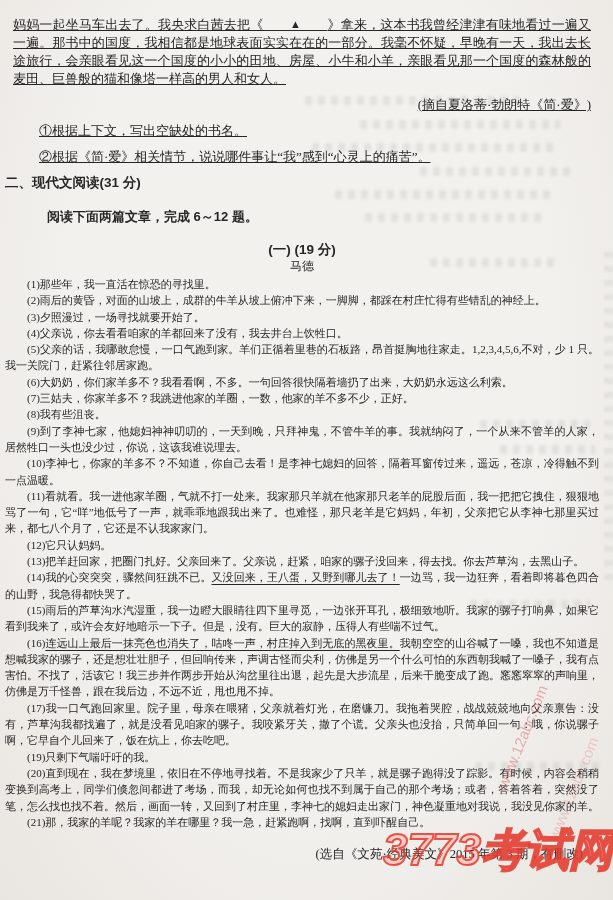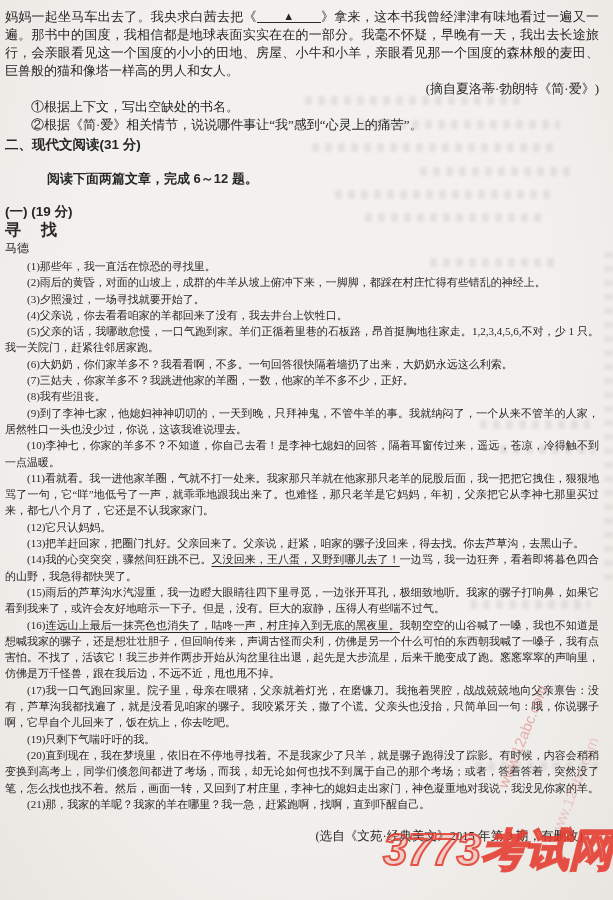--- a/index.html
+++ b/index.html
@@ -4,27 +4,27 @@
 <style>
   html,body{margin:0;padding:0;}
   body{
     width:613px;height:900px;overflow:hidden;position:relative;
     background:radial-gradient(ellipse at 50% 40%, #f3f1ee 55%, #e9e6e1 100%);
     font-family:"Liberation Serif","DejaVu Serif",serif;
     color:#262626;
   }
   .page{position:absolute;inset:0;padding:8px 14px 0 5px;box-sizing:border-box;}
   
-  .excerpt,.q-line{font-size:13px;line-height:18px;margin:0;text-align:justify;}
+  .excerpt,.q-line{font-size:13px;line-height:18px;margin:8px;text-align:justify;text-decoration:underline;}
   .q-line{text-indent:2em;}
   .right{text-align:right;text-indent:0;}
   .bold{font-family:"Liberation Sans","DejaVu Sans",sans-serif;font-weight:bold;}
   .section-heading{font-size:13.5px;line-height:18px;margin:2px 0 12px 0;text-indent:0;}
   .instruction{font-size:13px;line-height:17px;margin:16px;text-indent:2em;}
-  .center{text-indent:0;}
+  .center{text-align:center;text-indent:0;}
   .part-label{font-size:13.5px;line-height:17px;margin:1px 0 0 0;}
   .essay-title{font-size:16px;line-height:20px;margin:0;letter-spacing:2px;}
   .essay-author{font-size:12px;line-height:16px;margin:0 0 2px 0;}
   
   .para{font-size:11px;line-height:16.3px;margin:0;text-indent:2em;text-align:justify;}
   .source-line{font-size:12.6px;line-height:17px;margin:16px;}
   u{text-underline-offset:3px;text-decoration-thickness:1px;}
   .blank{
     display:inline-block;width:64px;text-align:center;
     border-bottom:1.4px solid #2a2a2a;font-size:11px;line-height:12px;
@@ -71,21 +71,20 @@
 
   <p class="excerpt right">(摘自夏洛蒂·勃朗特《简·爱》)</p>
 
   <p class="q-line">①根据上下文，写出空缺处的书名。</p>
   <p class="q-line">②根据《简·爱》相关情节，说说哪件事让“我”感到“心灵上的痛苦”。</p>
 
   <p class="section-heading bold">二、现代文阅读(31 分)</p>
   <p class="instruction bold">阅读下面两篇文章，完成 6～12 题。</p>
 
   <p class="part-label bold center">(一) (19 分)</p>
-  <p class="essay-title bold center">寻　找</p>
   <p class="essay-author center">马德</p>
 
   <div>
       <p class="para"><span>(1)那些年，我一直活在惊恐的寻找里。</span></p>
       <p class="para"><span>(2)雨后的黄昏，对面的山坡上，成群的牛羊从坡上俯冲下来，一脚脚，都踩在村庄忙得有些错乱的神经上。</span></p>
       <p class="para"><span>(3)夕照漫过，一场寻找就要开始了。</span></p>
       <p class="para"><span>(4)父亲说，你去看看咱家的羊都回来了没有，我去井台上饮牲口。</span></p>
       <p class="para"><span>(5)父亲的话，我哪敢怠慢，一口气跑到家。羊们正循着里巷的石板路，昂首挺胸地往家走。1,2,3,4,5,6,不对，少 1 只。我一关院门，赶紧往邻居家跑。</span></p>
       <p class="para"><span>(6)大奶奶，你们家羊多不？我看看啊，不多。一句回答很快隔着墙扔了出来，大奶奶永远这么利索。</span></p>
       <p class="para"><span>(7)三姑夫，你家羊多不？我跳进他家的羊圈，一数，他家的羊不多不少，正好。</span></p>

